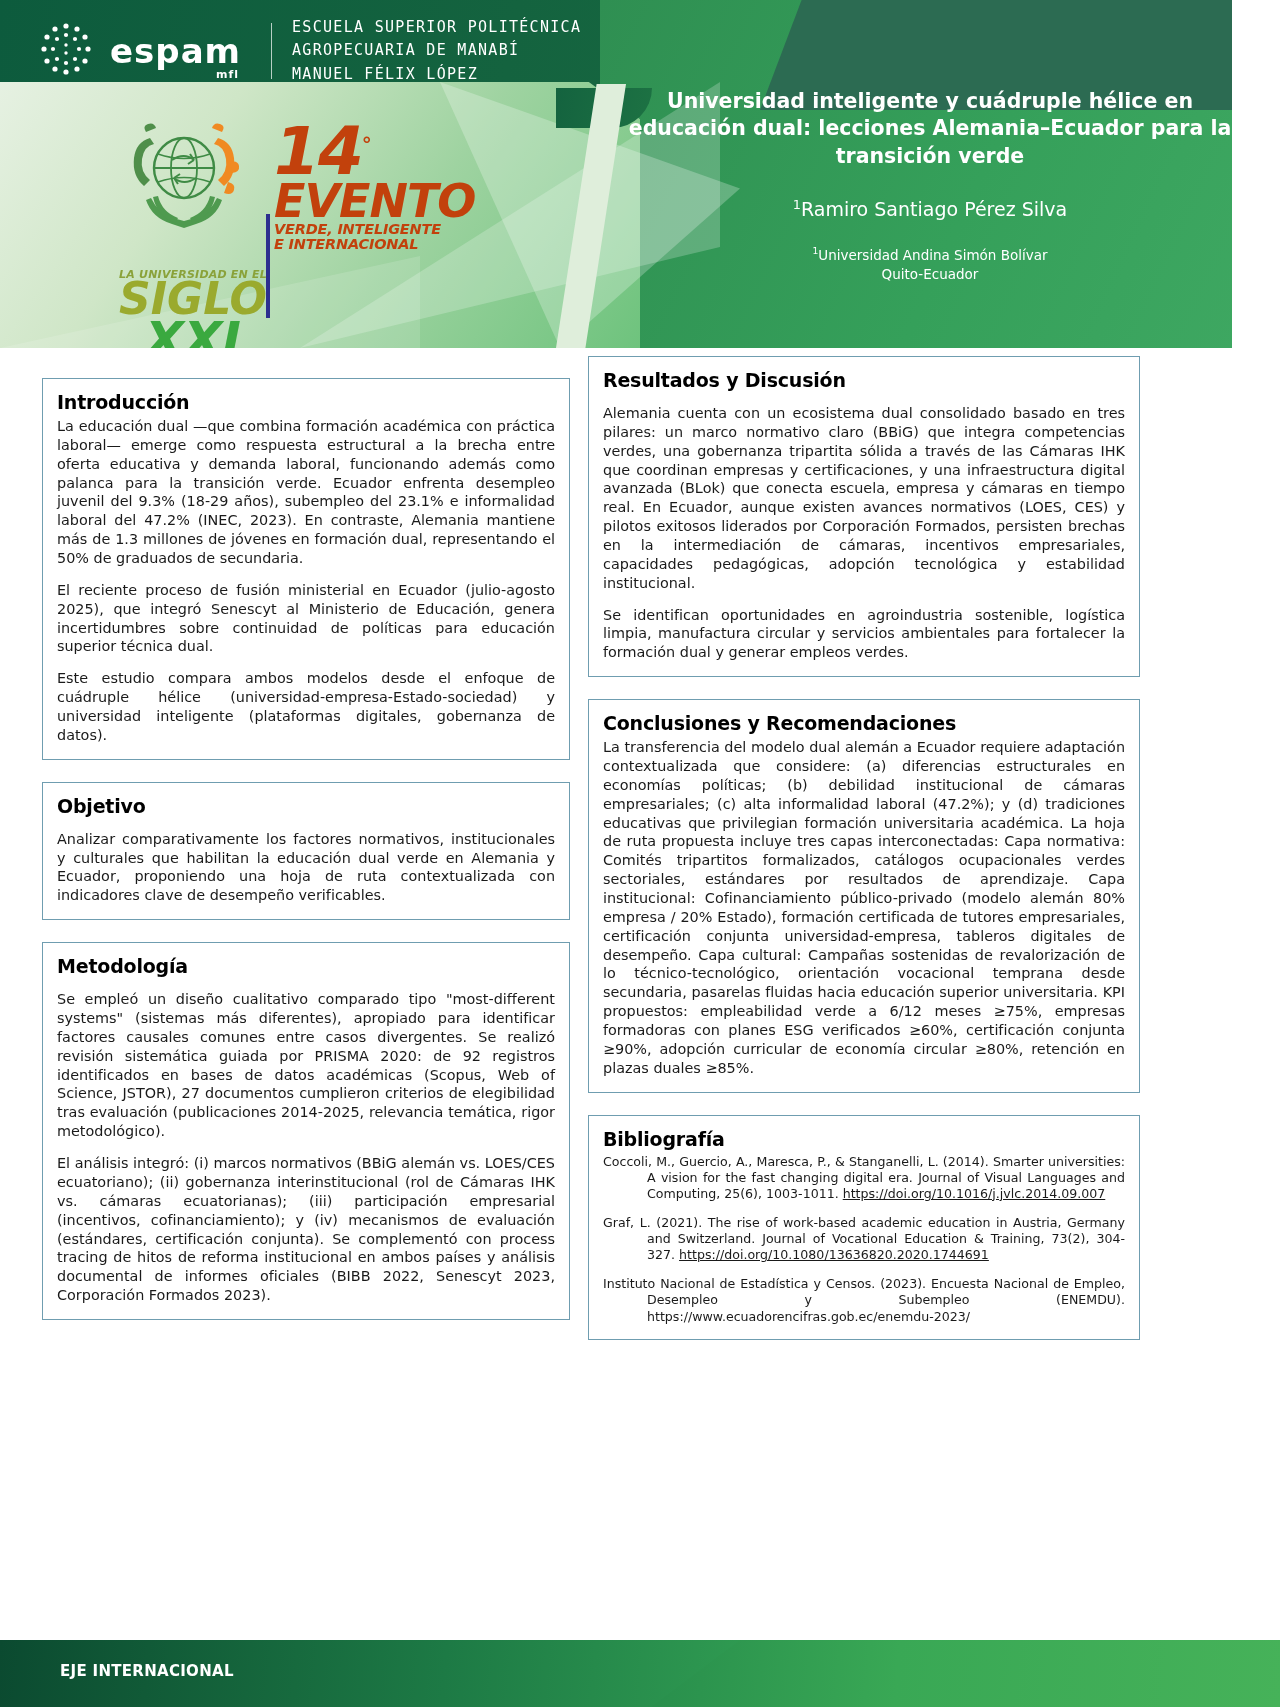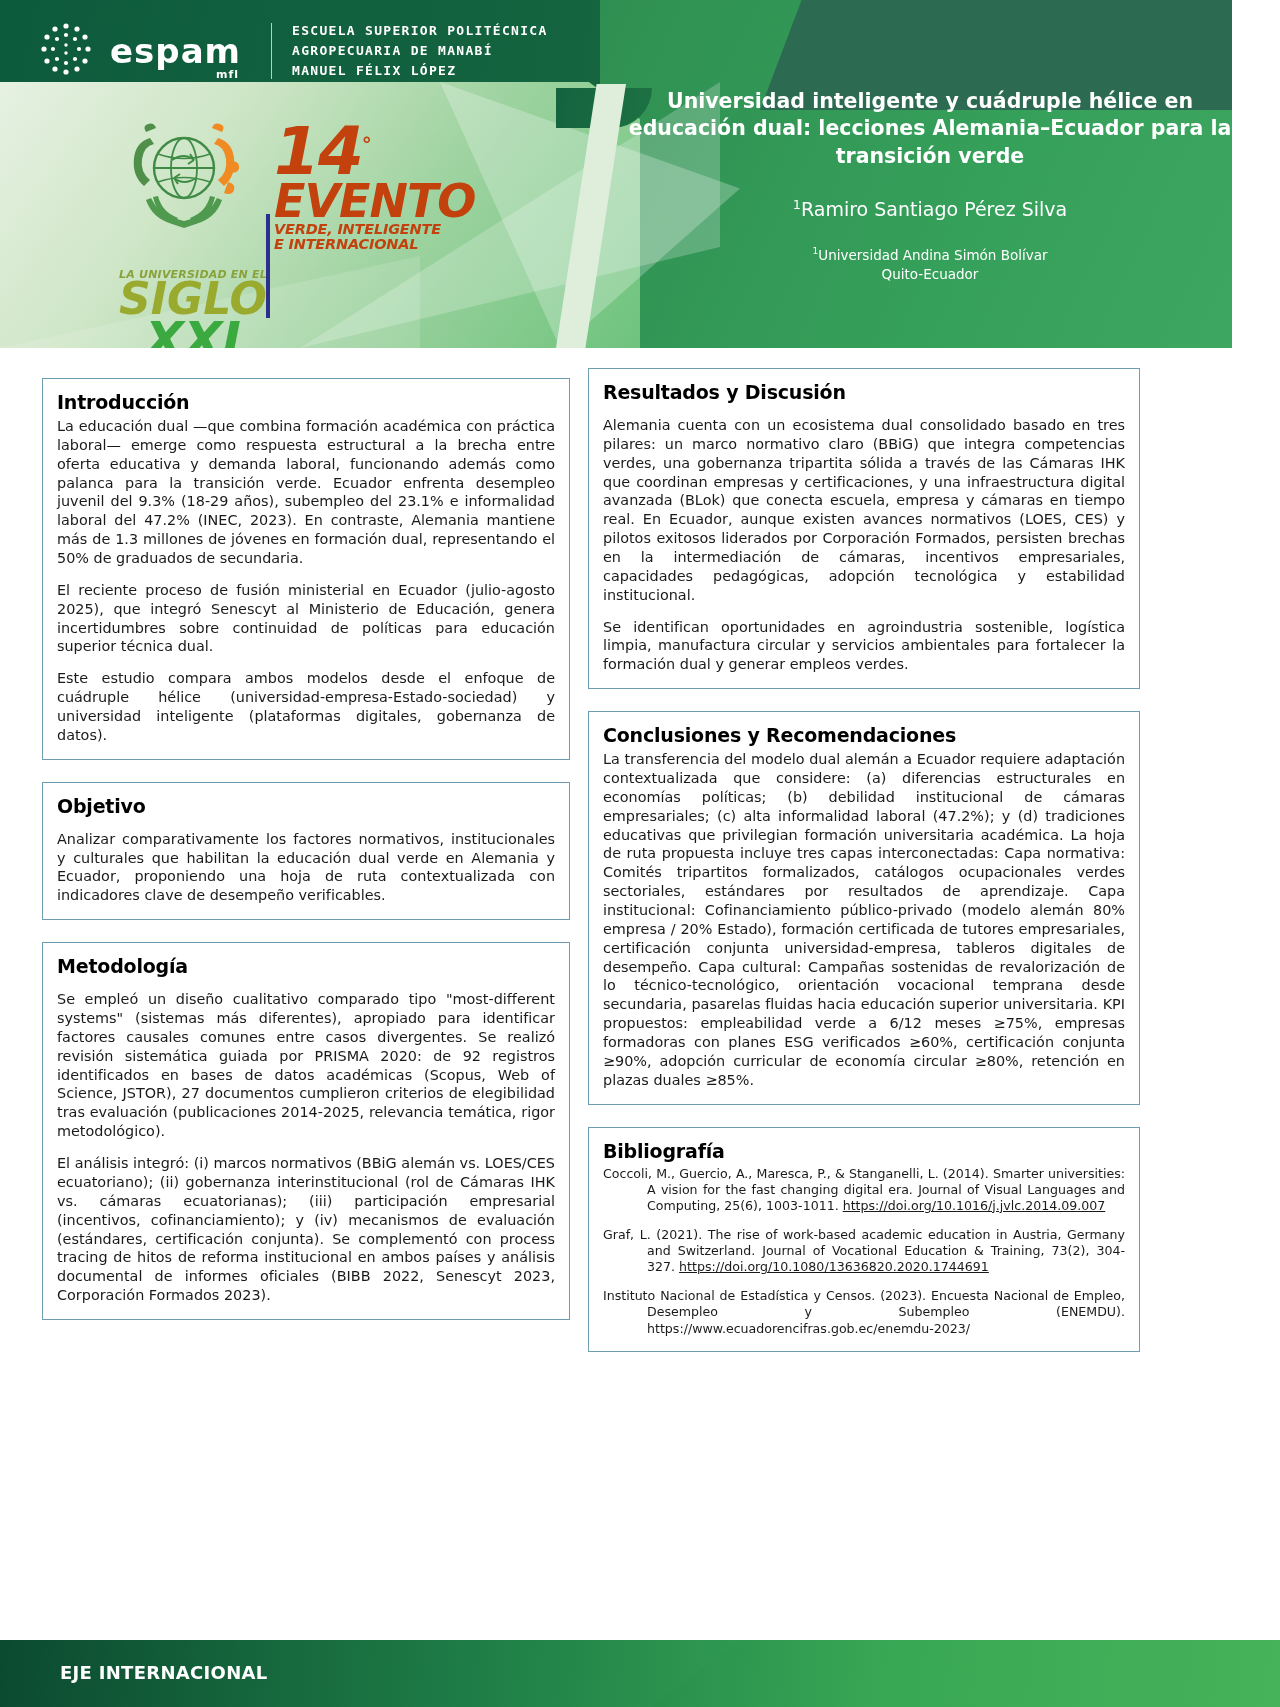--- a/index.html
+++ b/index.html
@@ -132,27 +132,26 @@
     font-weight: bold;
     color: #ffffff;
     padding-left: 44px;
   }
   .logo-divider {
     width: 1px; height: 56px;
     background: rgba(255,255,255,0.7);
     margin: 0 20px 0 30px;
   }
   .espam-full {
-    font-size: 13px;
+    font-size: 15px;
     line-height: 1.55;
     letter-spacing: 1.3px;
     color: #ffffff;
     font-family: "DejaVu Sans Mono", monospace;
     text-transform: uppercase;
-    font-weight: bold;
   }
 
   
   .event-emblem {
     position: absolute;
     top: 120px; left: 98px;
     width: 320px; height: 200px;
   }
   .siglo-text {
     position: absolute;
@@ -239,21 +238,21 @@
     background: #ffffff;
   }
 
   .col-left {
     position: absolute;
     top: 30px; left: 42px;
     width: 528px;
   }
   .col-right {
     position: absolute;
-    top: 20px; left: 588px;
+    top: 8px; left: 588px;
     width: 552px;
   }
 
   .card {
     border: 1.4px solid #6f9db0;
     background: #ffffff;
     padding: 12px 14px 14px 14px;
     margin-bottom: 22px;
   }
 
@@ -309,21 +308,21 @@
     width: 740px; height: 67px;
     background: linear-gradient(95deg, #0b4a30 0%, #1d7a45 60%, #2f9a51 100%);
     clip-path: polygon(0 0, 100% 0, 88% 100%, 0 100%);
   }
   .footer-text {
     position: absolute;
     top: 22px; left: 60px;
     color: #ffffff;
     font-family: "DejaVu Sans", sans-serif;
     font-weight: bold;
-    font-size: 18px;
+    font-size: 15px;
     letter-spacing: 0.3px;
   }
 </style>
 </head>
 <body>
 
 <div id="poster">
 
   <div class="header-wrap">
     <div class="band-top-dark"></div>

